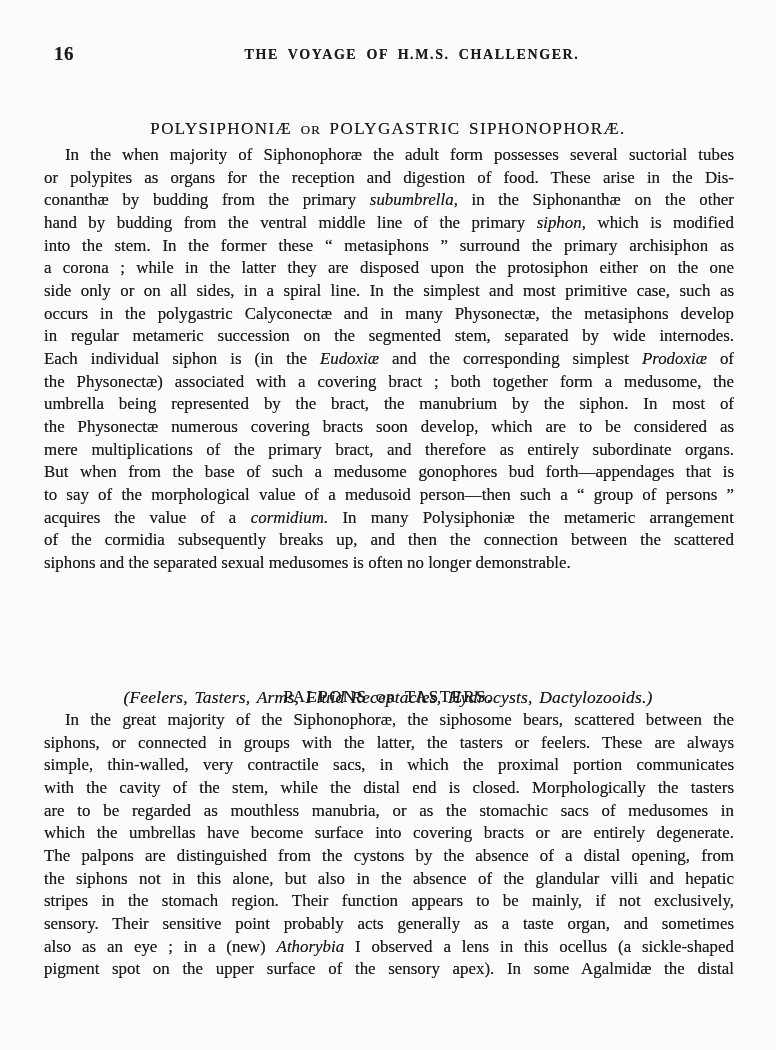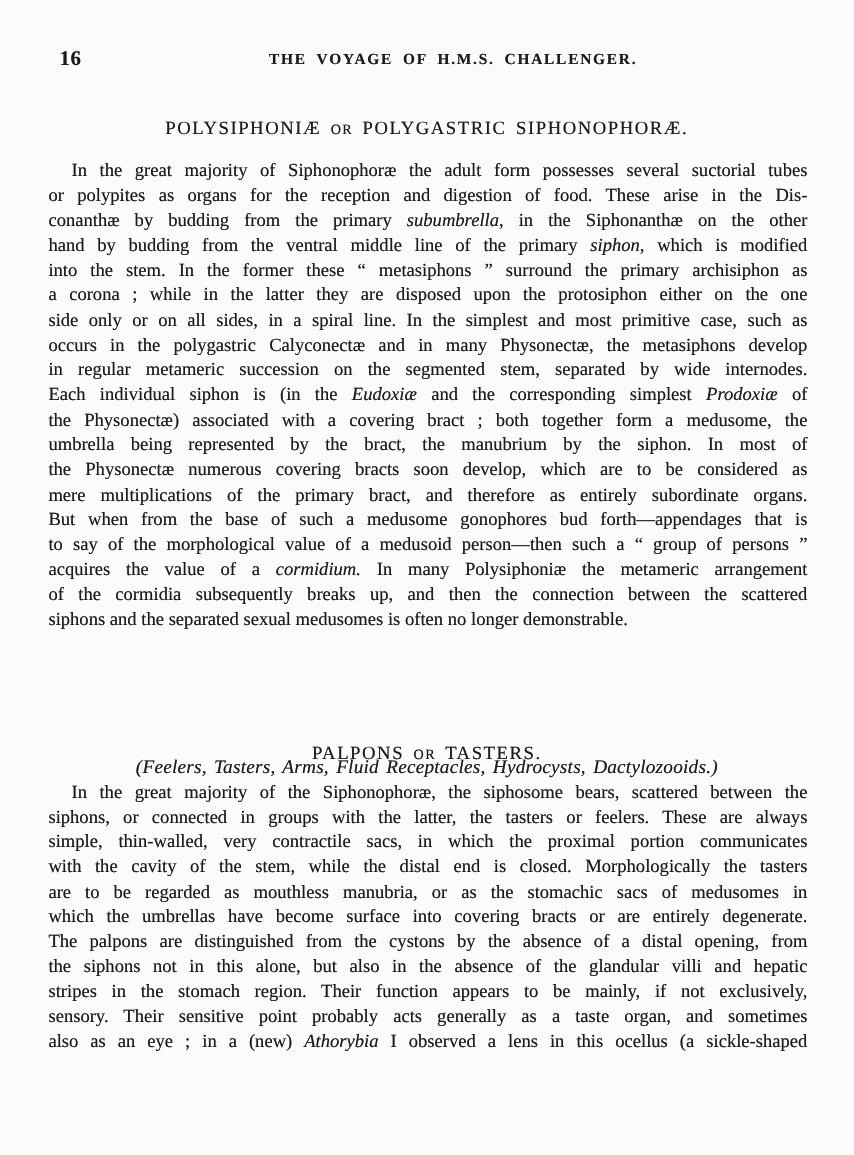--- a/index.html
+++ b/index.html
@@ -13,21 +13,21 @@
   }
   .page-number {
     position:absolute; left:54px; top:43px;
     font-size:19px; font-weight:bold; letter-spacing:0.5px;
   }
   .running-head {
     position:absolute; left:0; right:0; top:47px; text-align:center;
     font-size:14px; font-weight:bold; letter-spacing:1.6px; word-spacing:4px;padding-left:48px;
   }
   .section-heading {
-    position:absolute; left:0; right:0; margin:4px; text-align:center;
+    position:absolute; left:0; right:0; margin:16px; text-align:center;
     font-size:17px; font-weight:normal; letter-spacing:1.4px; word-spacing:3px;
     line-height:1.2;
   }
   .h1 { top:103px; }
   .h2 { top:671px; }
   .sc { text-transform:uppercase; font-size:0.76em; letter-spacing:1.2px; }
   .subtitle {
     position:absolute; left:0; right:0; top:687px; text-align:center;
     font-style:italic; font-size:17.5px; letter-spacing:0.2px; word-spacing:2px;
   }
@@ -44,21 +44,21 @@
 </style>
 </head>
 <body>
 
 <div class="page">
   <div class="page-number">16</div>
   <div class="running-head">THE VOYAGE OF H.M.S. CHALLENGER.</div>
 
   <h1 class="section-heading h1"><span>POLYSIPHONIÆ </span><span class="sc">or</span><span> POLYGASTRIC SIPHONOPHORÆ.</span></h1>
   <div class="para p1">
-      <div class="line indent"><span>In the great majority of Siphonophoræ the adult form possesses several suctorial tubes</span></div>
+      <div class="line indent"><span>In the when majority of Siphonophoræ the adult form possesses several suctorial tubes</span></div>
       <div class="line"><span>or polypites as organs for the reception and digestion of food.  These arise in the Dis-</span></div>
       <div class="line"><span>conanthæ by budding from the primary </span><span class="it">subumbrella</span><span>, in the Siphonanthæ on the other</span></div>
       <div class="line"><span>hand by budding from the ventral middle line of the primary </span><span class="it">siphon</span><span>, which is modified</span></div>
       <div class="line"><span>into the stem.  In the former these “ metasiphons ” surround the primary archisiphon as</span></div>
       <div class="line"><span>a corona ; while in the latter they are disposed upon the protosiphon either on the one</span></div>
       <div class="line"><span>side only or on all sides, in a spiral line.  In the simplest and most primitive case, such as</span></div>
       <div class="line"><span>occurs in the polygastric Calyconectæ and in many Physonectæ, the metasiphons develop</span></div>
       <div class="line"><span>in regular metameric succession on the segmented stem, separated by wide internodes.</span></div>
       <div class="line"><span>Each individual siphon is (in the </span><span class="it">Eudoxiæ</span><span> and the corresponding simplest </span><span class="it">Prodoxiæ</span><span> of</span></div>
       <div class="line"><span>the Physonectæ) associated with a covering bract ; both together form a medusome, the</span></div>
@@ -79,14 +79,15 @@
       <div class="line"><span>siphons, or connected in groups with the latter, the tasters or feelers.  These are always</span></div>
       <div class="line"><span>simple, thin-walled, very contractile sacs, in which the proximal portion communicates</span></div>
       <div class="line"><span>with the cavity of the stem, while the distal end is closed.  Morphologically the tasters</span></div>
       <div class="line"><span>are to be regarded as mouthless manubria, or as the stomachic sacs of medusomes in</span></div>
       <div class="line"><span>which the umbrellas have become surface into covering bracts or are entirely degenerate.</span></div>
       <div class="line"><span>The palpons are distinguished from the cystons by the absence of a distal opening, from</span></div>
       <div class="line"><span>the siphons not in this alone, but also in the absence of the glandular villi and hepatic</span></div>
       <div class="line"><span>stripes in the stomach region.  Their function appears to be mainly, if not exclusively,</span></div>
       <div class="line"><span>sensory.  Their sensitive point probably acts generally as a taste organ, and sometimes</span></div>
       <div class="line"><span>also as an eye ; in a (new) </span><span class="it">Athorybia</span><span> I observed a lens in this ocellus (a sickle-shaped</span></div>
+      <div class="line"><span>pigment spot on the upper surface of the sensory apex).  In some Agalmidæ the distal</span></div>
     </div>
 </div>
 
 </body></html>

